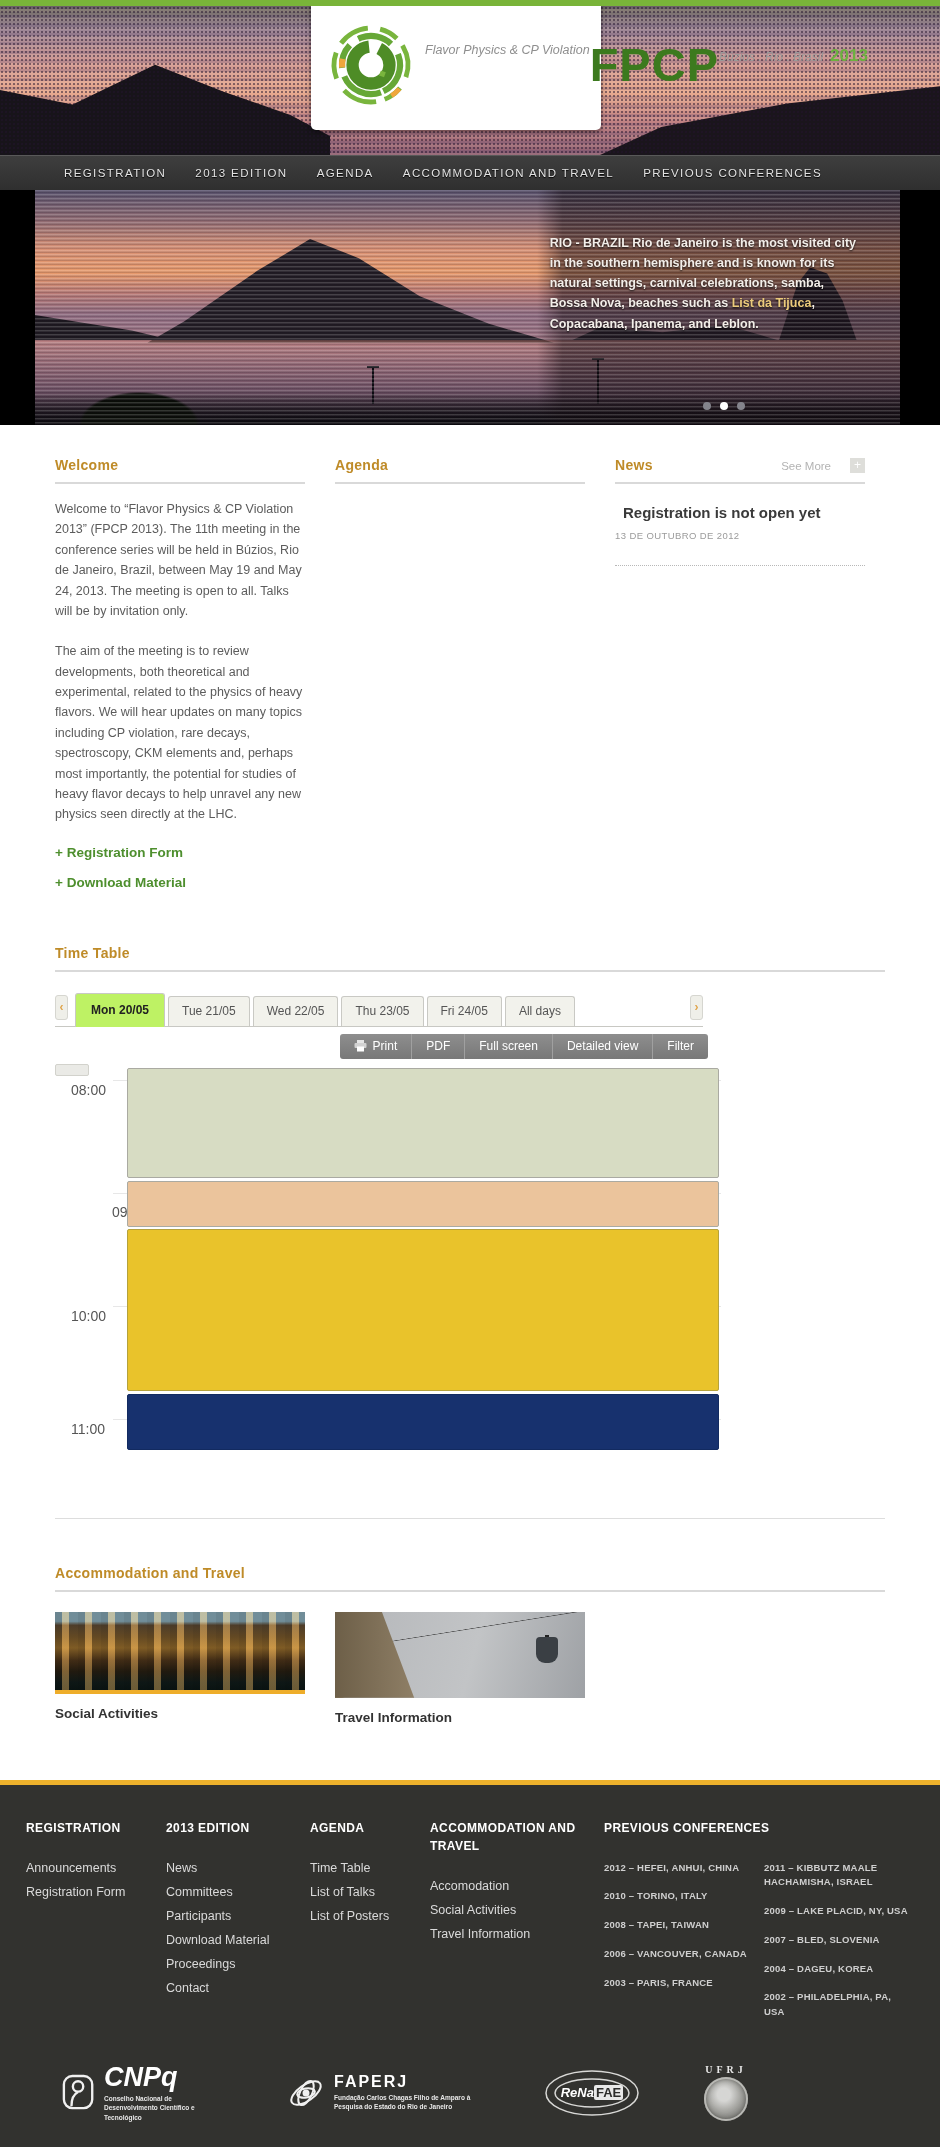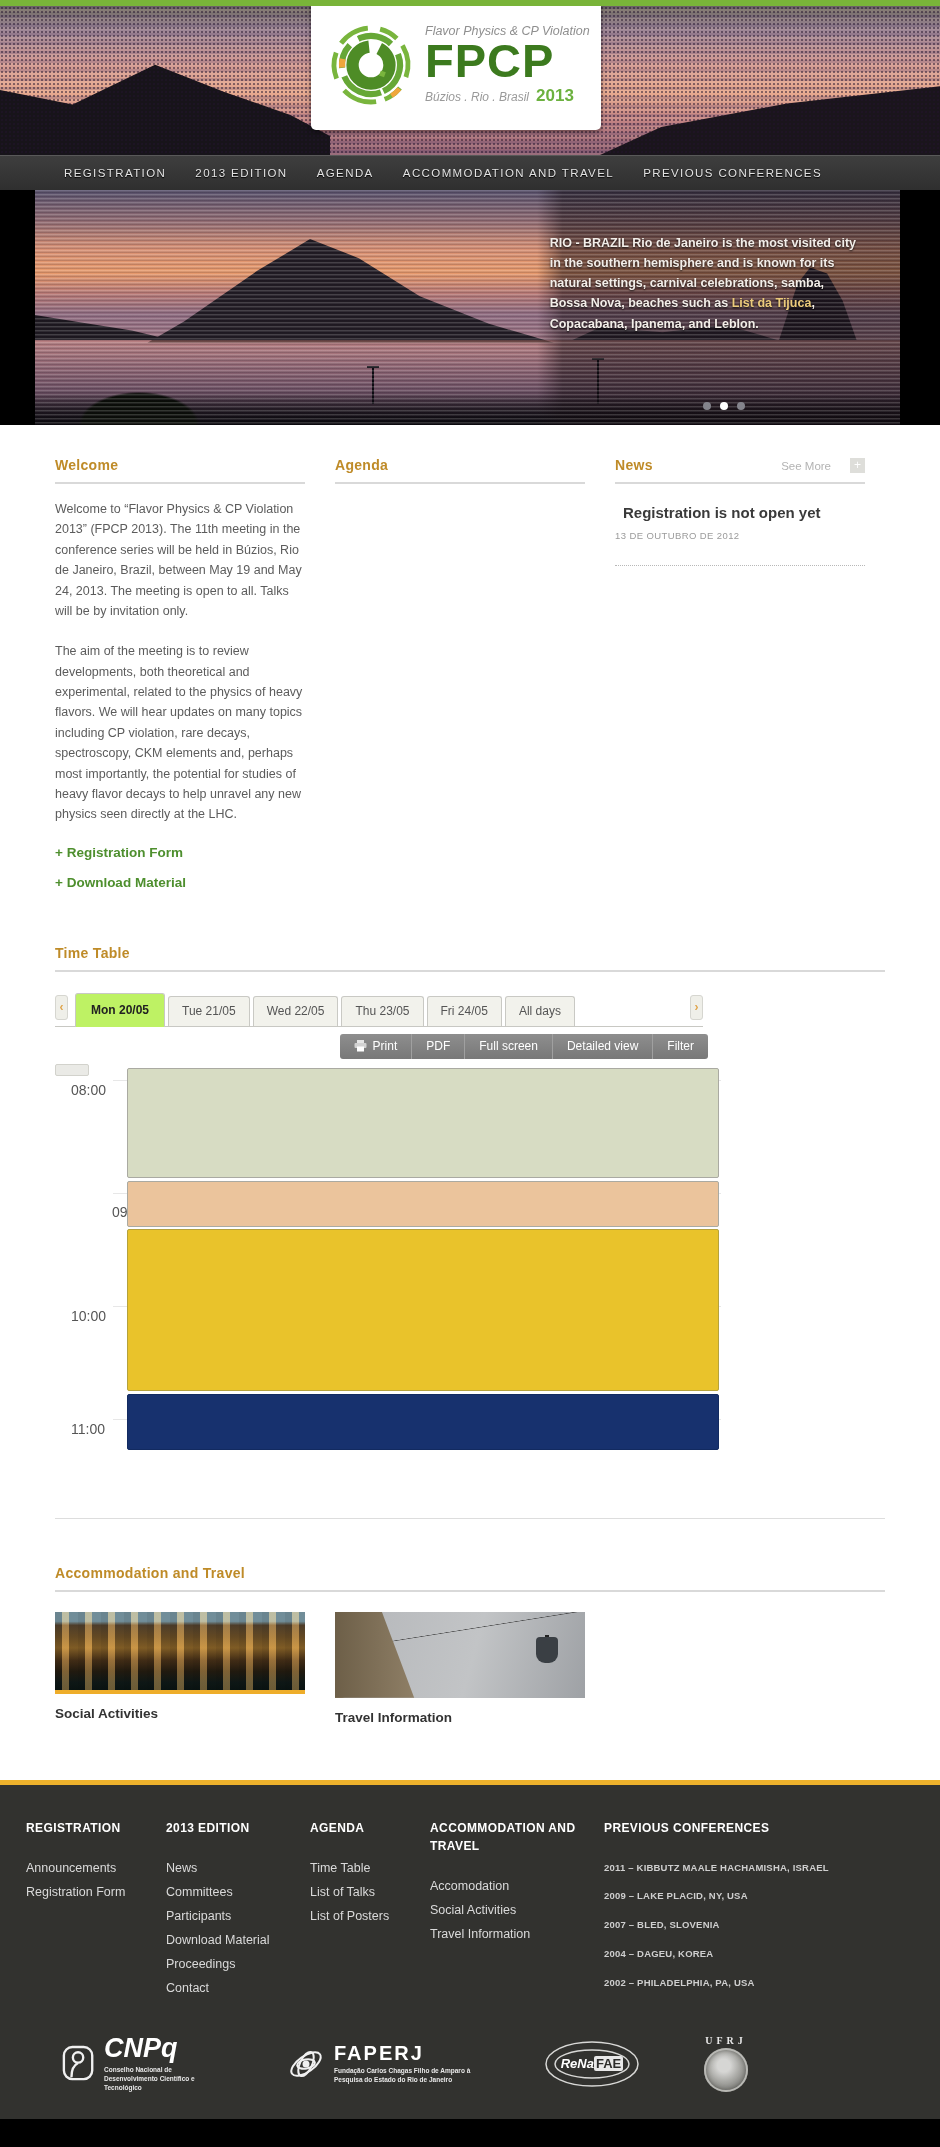--- a/index.html
+++ b/index.html
@@ -20,21 +20,21 @@
     clip-path:polygon(0 100%, 0 38%, 22% 52%, 47% 14%, 68% 40%, 88% 62%, 100% 82%, 100% 100%); }
   .header-mtn-right { position:absolute; right:0; bottom:0; width:340px; height:78px; background:#1a151c;
     clip-path:polygon(0 100%, 18% 64%, 55% 34%, 100% 12%, 100% 100%); }
   .header-dots { position:absolute; inset:0;
     background-image:radial-gradient(rgba(35,20,45,.5) 0.8px, transparent 1.15px);
     background-size:4px 4px; }
   .logo-box { position:absolute; left:311px; top:-6px; width:290px; height:130px; background:#fff;
     border-radius:0 0 5px 5px; box-shadow:0 2px 5px rgba(0,0,0,.45);
     display:flex; align-items:center; gap:10px; padding:8px 12px 8px 16px; z-index:8; }
   .logo-mark { width:88px; height:88px; flex:none; }
-  .logo-text { display:flex; flex-direction:column; }
+  .logo-text { display:flex; flex-direction:row; }
   .logo-tagline { font-style:italic; color:#8f8f8f; font-size:12.5px; margin-bottom:1px; white-space:nowrap; }
   .logo-acronym { color:#3c7a1e; font-size:47px; font-weight:bold; line-height:.95; letter-spacing:1px; }
   .logo-bottom { display:flex; align-items:baseline; gap:7px; margin-top:3px; }
   .logo-location { font-style:italic; color:#9a9a9a; font-size:12px; white-space:nowrap; }
   .logo-year { color:#6cb13f; font-weight:bold; font-size:17px; }
 
   
   .nav { height:35px; background:linear-gradient(#3e3e3e,#2f2f2f); border-top:1px solid #595959;
     display:flex; align-items:center; justify-content:space-between; padding:0 118px 0 64px; position:relative; z-index:4; }
   .nav a { color:#e3e3e3; font-size:11.5px; letter-spacing:1.4px; text-decoration:none;
@@ -165,21 +165,21 @@
   .prev-cols { display:flex; }
   .prev-col1 { width:160px; }
   .prev-col2 { flex:1; }
   .conf { display:block; color:#cfcfcf; font-size:9.5px; font-weight:bold; letter-spacing:.2px;
     margin-bottom:14px; line-height:1.55; text-decoration:none; text-transform:uppercase; }
 
   .sponsors { display:flex; align-items:center; padding:30px 0 26px 36px; }
   .sponsor { display:flex; align-items:center; gap:8px; margin-right:64px; cursor:pointer; }
   .sp-name { color:#fff; font-weight:bold; }
   .sp-name-cnpq { font-size:27px; font-style:italic; line-height:1; }
-  .sp-name-faperj { font-size:20px; letter-spacing:2px; line-height:1; }
+  .sp-name-faperj { font-size:16px; letter-spacing:2px; line-height:1; }
   .sp-tag { color:#e8e8e8; font-size:6.5px; font-weight:bold; line-height:1.45; margin-top:3px; }
   .sp-tag-cnpq { width:118px; }
   .sp-tag-faperj { width:146px; }
   .renafae-wrap { position:relative; width:96px; height:48px; display:flex;
     align-items:center; justify-content:center; }
   .renafae-wrap svg { position:absolute; inset:0; }
   .renafae-text { position:relative; color:#fff; font-size:13px; font-weight:bold; font-style:italic; }
   .renafae-text .fae { background:#e8e8e8; color:#2c2c2a; border-radius:2px; padding:0 2px;
     font-style:normal; }
   .ufrj-wrap { display:flex; flex-direction:column; align-items:center; }
@@ -374,20 +374,27 @@
       </div>
       <div class="fcol fcol-accom">
         <h4>ACCOMMODATION AND TRAVEL</h4>
         <a href="#" class="flink">Accomodation</a>
         <a href="#" class="flink">Social Activities</a>
         <a href="#" class="flink">Travel Information</a>
       </div>
       <div class="fcol fcol-prev">
         <h4>PREVIOUS CONFERENCES</h4>
         <div class="prev-cols">
+          <div class="prev-col1">
+            <a href="#" class="conf">2012 – HEFEI, ANHUI, CHINA</a>
+            <a href="#" class="conf">2010 – TORINO, ITALY</a>
+            <a href="#" class="conf">2008 – TAPEI, TAIWAN</a>
+            <a href="#" class="conf">2006 – VANCOUVER, CANADA</a>
+            <a href="#" class="conf">2003 – PARIS, FRANCE</a>
+          </div>
           <div class="prev-col2">
             <a href="#" class="conf">2011 – KIBBUTZ MAALE HACHAMISHA, ISRAEL</a>
             <a href="#" class="conf">2009 – LAKE PLACID, NY, USA</a>
             <a href="#" class="conf">2007 – BLED, SLOVENIA</a>
             <a href="#" class="conf">2004 – DAGEU, KOREA</a>
             <a href="#" class="conf">2002 – PHILADELPHIA, PA, USA</a>
           </div>
         </div>
       </div>
     </div>

